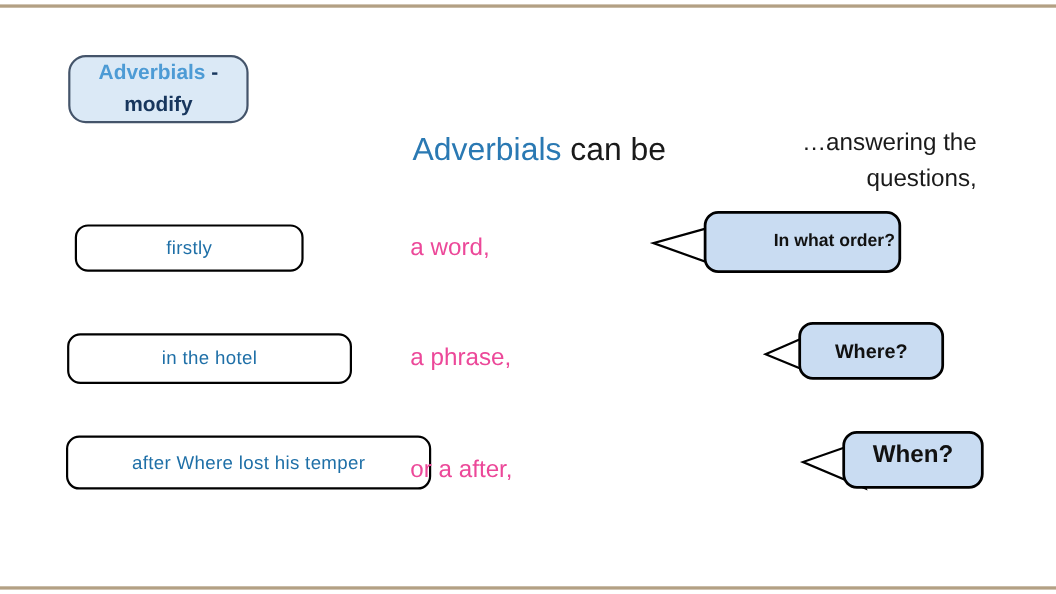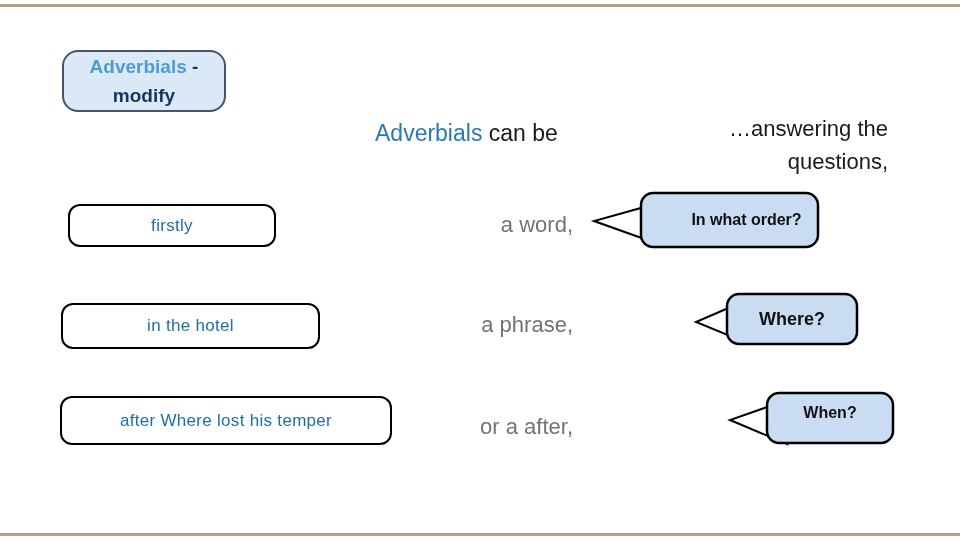--- a/index.html
+++ b/index.html
@@ -18,21 +18,21 @@
     background:#dbe9f6;border:2px solid #44546a;border-radius:16px;
     display:flex;flex-direction:column;align-items:center;justify-content:center;
     font-size:19px;font-weight:bold;line-height:1.55;color:#17365d;
     box-sizing:border-box;text-align:center;
   }
   .def-term{color:#4d9bd5;}
 
   
   .slide-title{
     position:absolute;left:375px;top:120px;
-    font-size:23px;color:#1a1a1a;white-space:nowrap;text-align:center;
+    font-size:29px;color:#1a1a1a;white-space:nowrap;text-align:center;
   }
   .title-term{color:#2a79b3;}
 
   
   .answering{
     position:absolute;right:72px;top:112px;
     font-size:22px;color:#1a1a1a;text-align:right;
     line-height:1.5;white-space:pre-line;
   }
 
@@ -42,40 +42,40 @@
     border-radius:12px;box-sizing:border-box;
     display:flex;align-items:center;justify-content:center;
     color:#1e6fa7;font-size:17px;letter-spacing:0.3px;
   }
   .ex-1{left:68px;top:204px;width:208px;height:43px;}
   .ex-2{left:61px;top:303px;width:259px;height:46px;}
   .ex-3{left:60px;top:396px;width:332px;height:49px;}
 
   
   .form-item{
-    position:absolute;left:373px;width:200px;text-align:right;
-    font-size:22px;color:#737373;
+    position:absolute;left:373px;width:200px;text-align:left;
+    font-size:22px;color:#ec4899;
   }
   .form-1{top:212px;}
   .form-2{top:312px;}
   .form-3{top:414px;}
 
   
   .bubble{position:absolute;}
   .bubble svg{position:absolute;left:0;top:0;}
   .bubble-text{
     position:absolute;display:flex;align-items:center;justify-content:center;
     font-weight:bold;color:#111;white-space:nowrap;
   }
   .bub-1{left:590px;top:190px;width:232px;height:62px;}
-  .bub-1 .bubble-text{left:51px;top:3px;width:177px;height:54px;font-size:16px;padding-left:17px;}
+  .bub-1 .bubble-text{left:63px;top:3px;width:177px;height:54px;font-size:16px;padding-left:17px;}
   .bub-2{left:693px;top:291px;width:168px;height:58px;}
   .bub-2 .bubble-text{left:34px;top:3px;width:130px;height:50px;font-size:18px;}
   .bub-3{left:727px;top:388px;width:171px;height:62px;}
-  .bub-3 .bubble-text{left:40px;top:5px;width:126px;height:40px;font-size:16px;}
+  .bub-3 .bubble-text{left:40px;top:5px;width:126px;height:40px;font-size:22px;}
 </style>
 </head>
 <body>
 
 <div class="hrule top"></div>
 <div class="hrule bottom"></div>
 
 <div class="def-box">
   <div>
     <span class="def-term">Adverbials</span><span> - modify</span>

